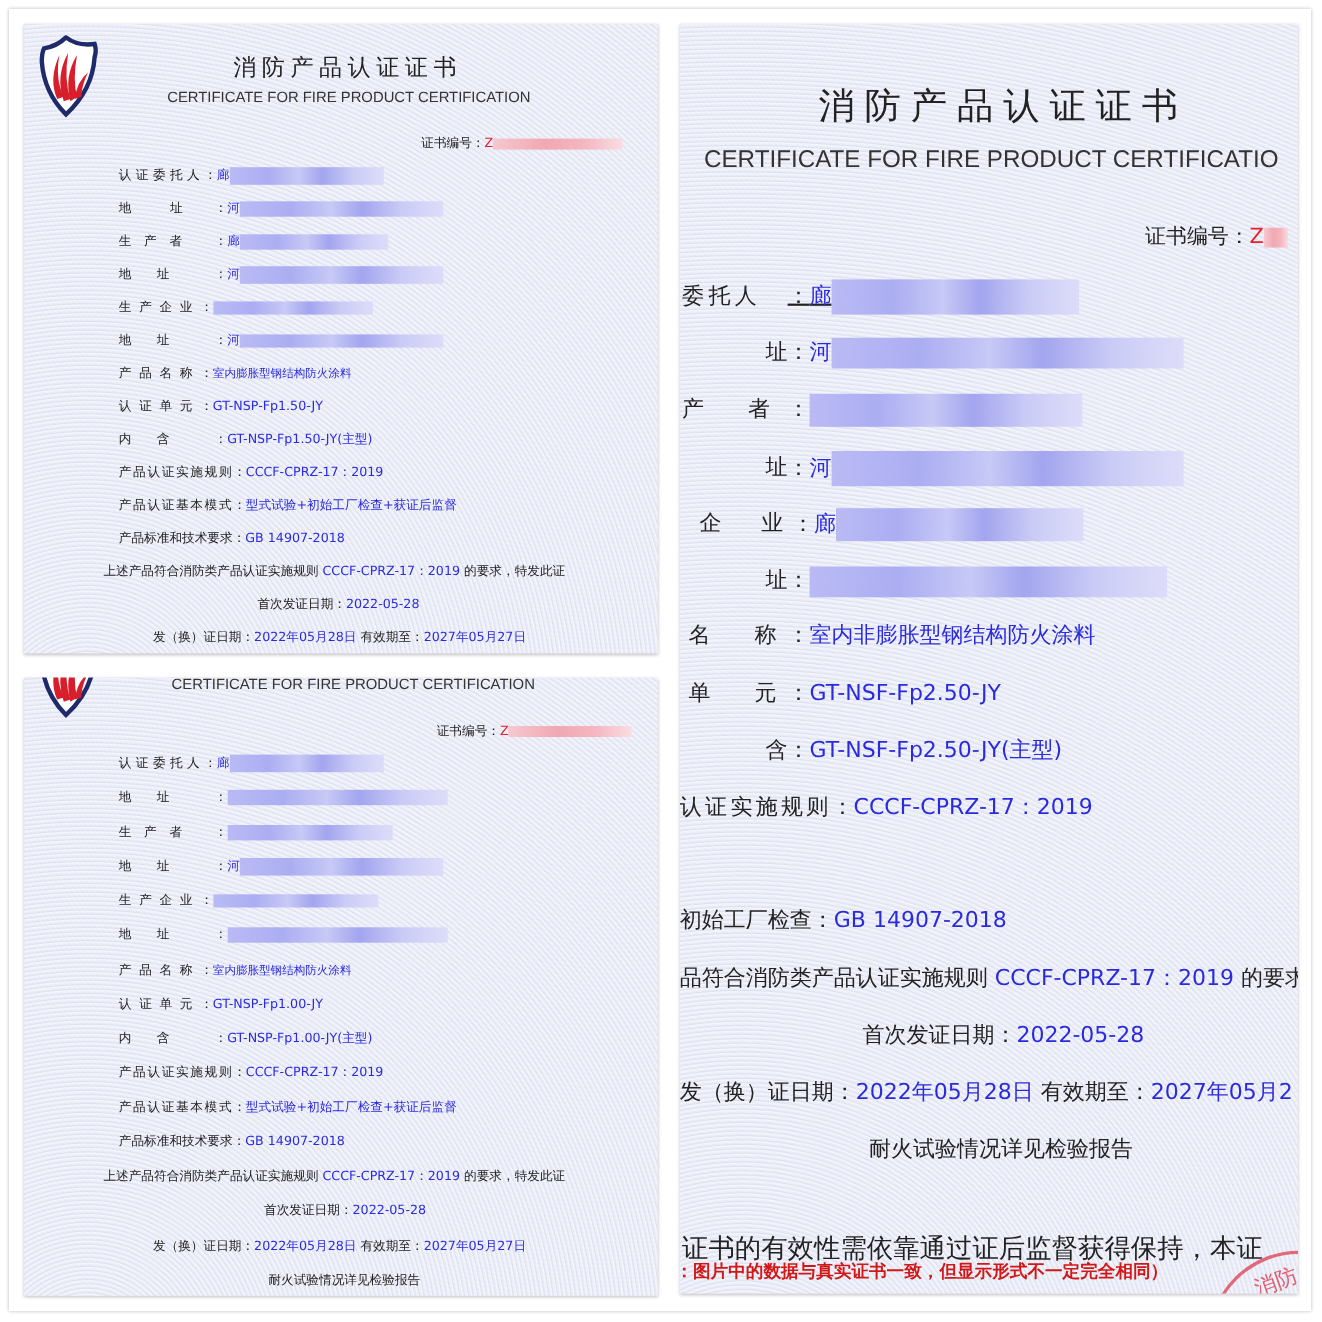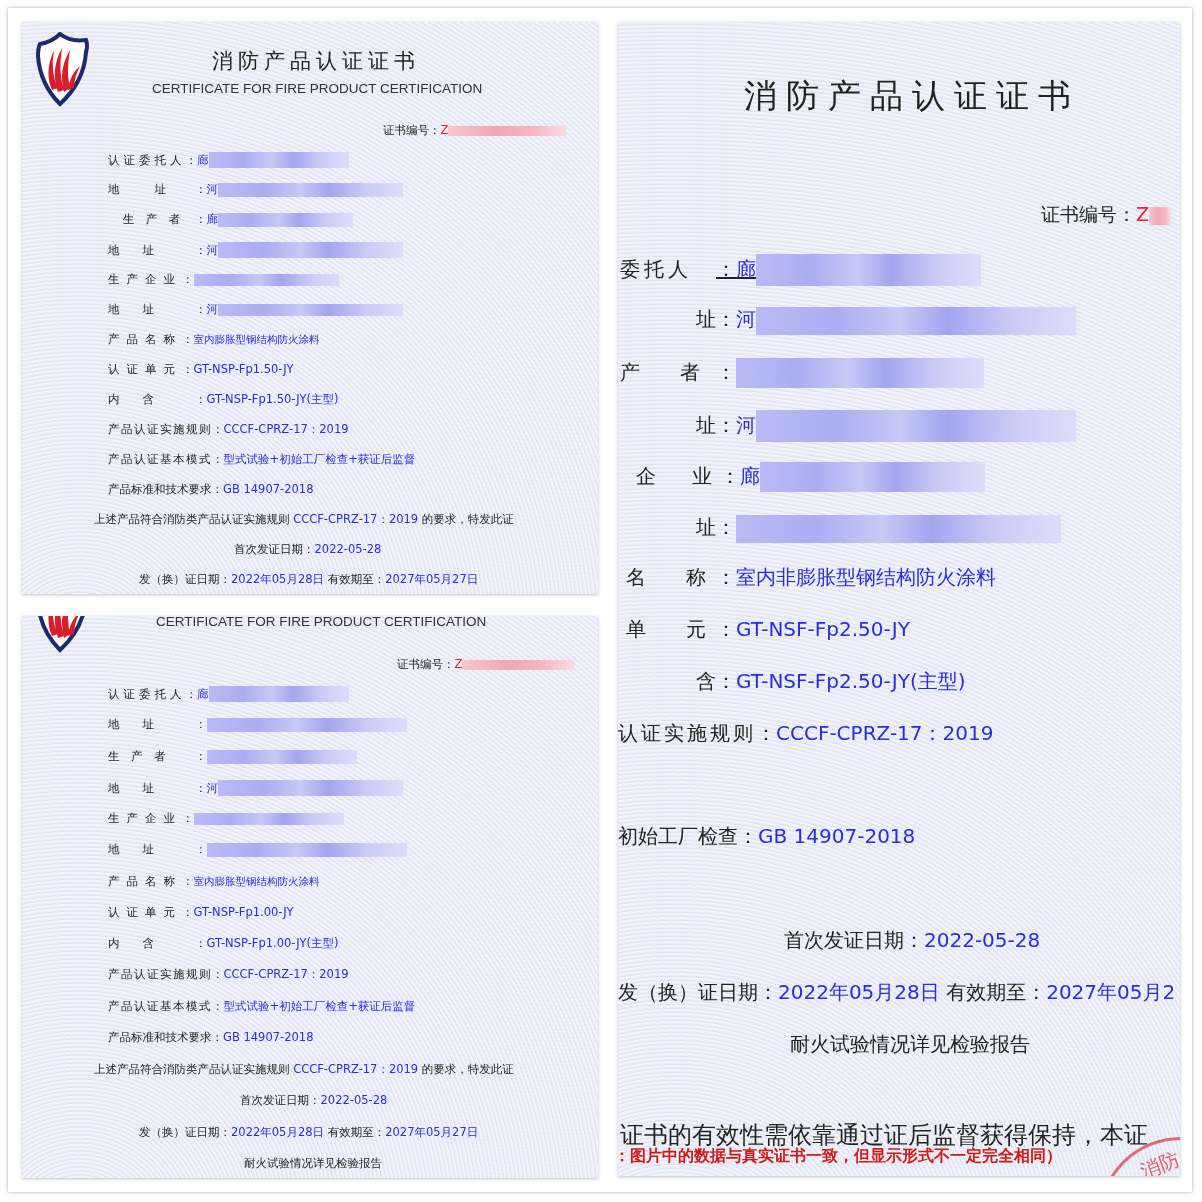--- a/index.html
+++ b/index.html
@@ -63,21 +63,21 @@
     <path d="M34 58 Q36 42 46 34 Q40 46 40 56 Z" fill="#d81e2a"></path>
   </svg>
   <div class="title-cn" style="left:190px;top:25px;">消防产品认证证书</div>
   <div class="title-en" style="left:130px;top:59px;">CERTIFICATE FOR FIRE PRODUCT CERTIFICATION</div>
   <div class="certno" style="left:361px;top:101px;">
     <span>证书编号：</span><span class="z">Z</span><span class="redact-red" style="width:118px;height:10px;"></span>
   </div>
 
   <div class="row" style="left:86px;top:130px;"><span class="lbl" style="letter-spacing:4px">认证委托人</span><span class="sep">：</span><span class="val">廊</span><span class="redact-blue" style="width:140px;height:16px;"></span></div>
   <div class="row" style="left:86px;top:160px;"><span class="lbl" style="width:87px;letter-spacing:4px">地　　址</span><span class="sep">：</span><span class="val">河</span><span class="redact-blue" style="width:185px;height:14px;"></span></div>
-  <div class="row" style="left:86px;top:190px;text-align:center;"><span class="lbl" style="width:87px;">生　产　者</span><span class="sep">：</span><span class="val">廊</span><span class="redact-blue" style="width:135px;height:14px;"></span></div>
+  <div class="row" style="left:86px;top:190px;"><span class="lbl" style="width:87px;">生　产　者</span><span class="sep">：</span><span class="val">廊</span><span class="redact-blue" style="width:135px;height:14px;"></span></div>
   <div class="row" style="left:86px;top:220px;"><span class="lbl" style="width:87px;">地　　址</span><span class="sep">：</span><span class="val">河</span><span class="redact-blue" style="width:185px;height:16px;"></span></div>
   <div class="row" style="left:86px;top:250px;"><span class="lbl" style="letter-spacing:7px">生产企业</span><span class="sep">：</span><span class="val"></span><span class="redact-blue" style="width:145px;height:12px;"></span></div>
   <div class="row" style="left:86px;top:280px;"><span class="lbl" style="width:87px;">地　　址</span><span class="sep">：</span><span class="val">河</span><span class="redact-blue" style="width:185px;height:12px;"></span></div>
   <div class="row" style="left:86px;top:310px;"><span class="lbl" style="letter-spacing:7px">产品名称</span><span class="sep">：</span><span class="val" style="font-size:10.5px">室内膨胀型钢结构防火涂料</span></div>
   <div class="row" style="left:86px;top:340px;"><span class="lbl" style="letter-spacing:7px">认证单元</span><span class="sep">：</span><span class="val">GT-NSP-Fp1.50-JY</span></div>
   <div class="row" style="left:86px;top:370px;"><span class="lbl" style="width:87px;">内　　含</span><span class="sep">：</span><span class="val">GT-NSP-Fp1.50-JY(主型)</span></div>
   <div class="row" style="left:86px;top:400px;"><span class="lbl" style="letter-spacing:1.5px">产品认证实施规则</span><span class="sep">：</span><span class="val">CCCF-CPRZ-17：2019</span></div>
   <div class="row" style="left:86px;top:430px;"><span class="lbl" style="letter-spacing:1.5px">产品认证基本模式</span><span class="sep">：</span><span class="val">型式试验+初始工厂检查+获证后监督</span></div>
   <div class="row" style="left:86px;top:460px;"><span class="lbl">产品标准和技术要求</span><span class="sep">：</span><span class="val">GB 14907-2018</span></div>
 
@@ -113,36 +113,38 @@
   <div class="row" style="left:86px;top:414px;"><span class="lbl">产品标准和技术要求</span><span class="sep">：</span><span class="val">GB 14907-2018</span></div>
 
   <div class="center" style="left:72px;top:446px;"><span>上述产品符合消防类产品认证实施规则</span> <span class="val">CCCF-CPRZ-17：2019</span> <span>的要求，特发此证</span></div>
   <div class="center" style="left:218px;top:477px;"><span>首次发证日期：</span><span class="val">2022-05-28</span></div>
   <div class="center" style="left:117px;top:509px;"><span>发（换）证日期：</span><span class="val">2022年05月28日</span> <span>有效期至：</span><span class="val">2027年05月27日</span></div>
   <div class="center" style="left:222px;top:540px;">耐火试验情况详见检验报告</div>
 </div>
 
 <div class="panel p-r">
   <div class="title-cn" style="left:126px;top:52px;">消防产品认证证书</div>
+  <div class="title-en" style="left:22px;top:110px;">CERTIFICATE FOR FIRE PRODUCT CERTIFICATIO</div>
   <div class="certno" style="left:423px;top:180px;">
     <span>证书编号：</span><span class="z">Z</span><span class="redact-red" style="width:22px;height:18px;"></span>
   </div>
 
   <div class="row" style="left:2px;top:232px;text-decoration:underline;"><span class="lbl" style="width:96px;letter-spacing:4px">委托人</span><span class="sep">：</span><span class="val">廊</span><span class="redact-blue" style="width:225px;height:32px;"></span></div>
   <div class="row" style="left:2px;top:284px;"><span class="lbl" style="width:96px;text-align:right">址</span><span class="sep">：</span><span class="val">河</span><span class="redact-blue" style="width:320px;height:28px;"></span></div>
   <div class="row" style="left:2px;top:336px;"><span class="lbl" style="width:96px;">产　　者</span><span class="sep">：</span><span class="val"></span><span class="redact-blue" style="width:248px;height:30px;"></span></div>
   <div class="row" style="left:2px;top:388px;"><span class="lbl" style="width:96px;text-align:right">址</span><span class="sep">：</span><span class="val">河</span><span class="redact-blue" style="width:320px;height:32px;"></span></div>
   <div class="row" style="left:6px;top:440px;"><span class="lbl" style="width:96px;text-align:right;letter-spacing:8px">企　业</span><span class="sep">：</span><span class="val">廊</span><span class="redact-blue" style="width:225px;height:30px;"></span></div>
   <div class="row" style="left:2px;top:492px;"><span class="lbl" style="width:96px;text-align:right">址</span><span class="sep">：</span><span class="val"></span><span class="redact-blue" style="width:325px;height:28px;"></span></div>
   <div class="row" style="left:2px;top:542px;"><span class="lbl" style="width:96px;text-align:right;letter-spacing:10px">名　称</span><span class="sep">：</span><span class="val">室内非膨胀型钢结构防火涂料</span></div>
   <div class="row" style="left:2px;top:594px;"><span class="lbl" style="width:96px;text-align:right;letter-spacing:10px">单　元</span><span class="sep">：</span><span class="val">GT-NSF-Fp2.50-JY</span></div>
   <div class="row" style="left:2px;top:646px;"><span class="lbl" style="width:96px;text-align:right">含</span><span class="sep">：</span><span class="val">GT-NSF-Fp2.50-JY(主型)</span></div>
   <div class="row" style="left:0px;top:698px;"><span class="lbl" style="letter-spacing:3px">认证实施规则</span><span class="sep">：</span><span class="val">CCCF-CPRZ-17：2019</span></div>
   <div class="row" style="left:0px;top:801px;"><span class="lbl">初始工厂检查</span><span class="sep">：</span><span class="val">GB 14907-2018</span></div>
 
+  <div class="center" style="left:0px;top:853px;"><span>品符合消防类产品认证实施规则</span> <span class="val">CCCF-CPRZ-17：2019</span> <span>的要求</span></div>
   <div class="center" style="left:166px;top:905px;"><span>首次发证日期：</span><span class="val">2022-05-28</span></div>
   <div class="center" style="left:0px;top:957px;"><span>发（换）证日期：</span><span class="val">2022年05月28日</span> <span>有效期至：</span><span class="val">2027年05月2</span></div>
   <div class="center" style="left:172px;top:1009px;">耐火试验情况详见检验报告</div>
   <div class="big" style="left:2px;top:1097px;">证书的有效性需依靠通过证后监督获得保持，本证</div>
   <div class="notice" style="left:-4px;top:1124px;">：图片中的数据与真实证书一致，但显示形式不一定完全相同）</div>
   <div class="seal" style="left:480px;top:1115px;width:160px;height:160px;"></div>
   <div class="seal-text" style="left:522px;top:1130px;transform:rotate(-20deg);">消防</div>
 </div>
 
 </body></html>

